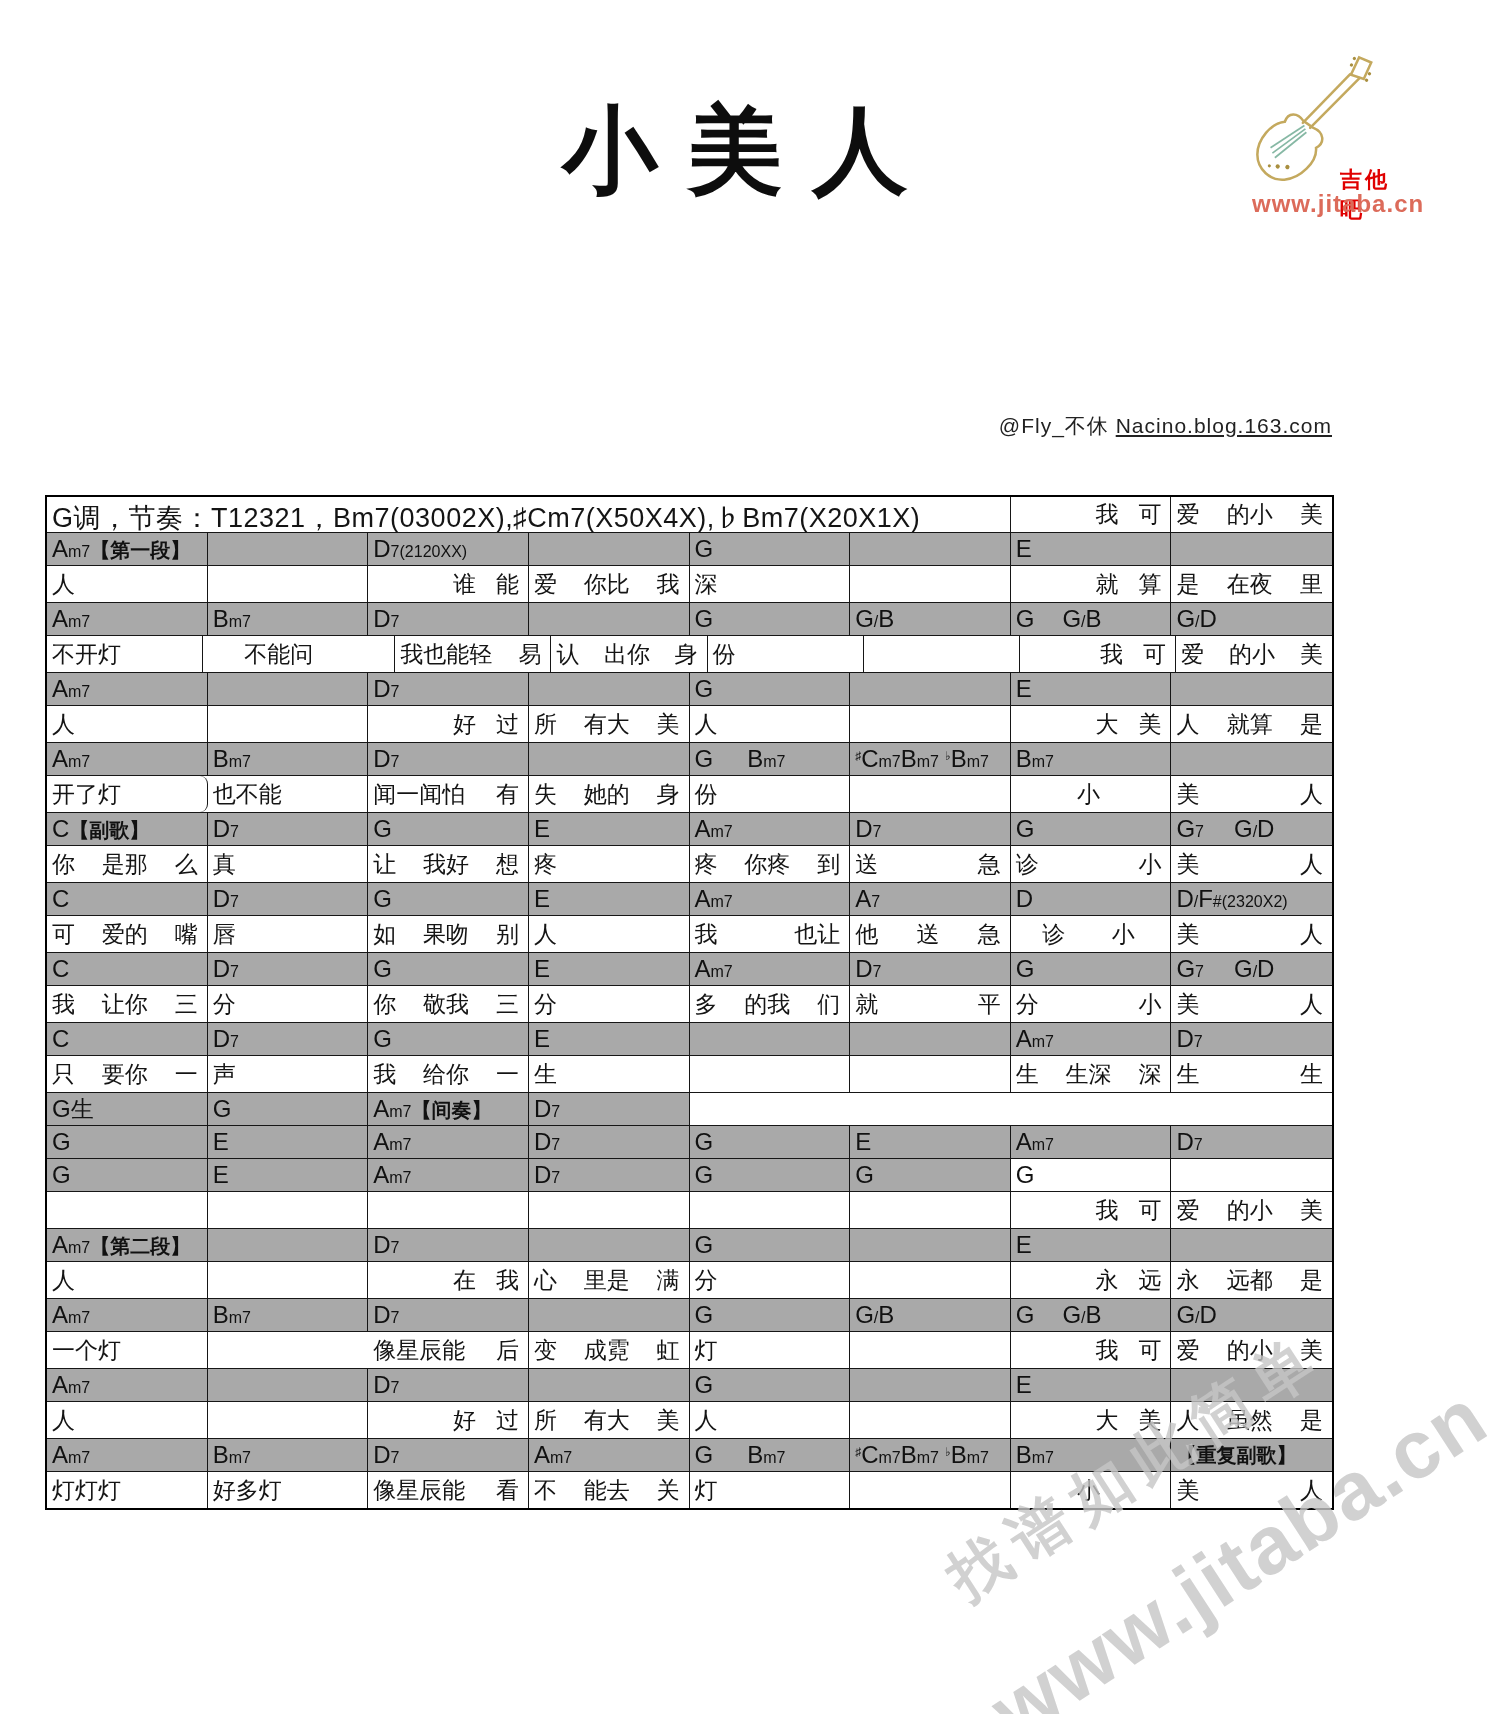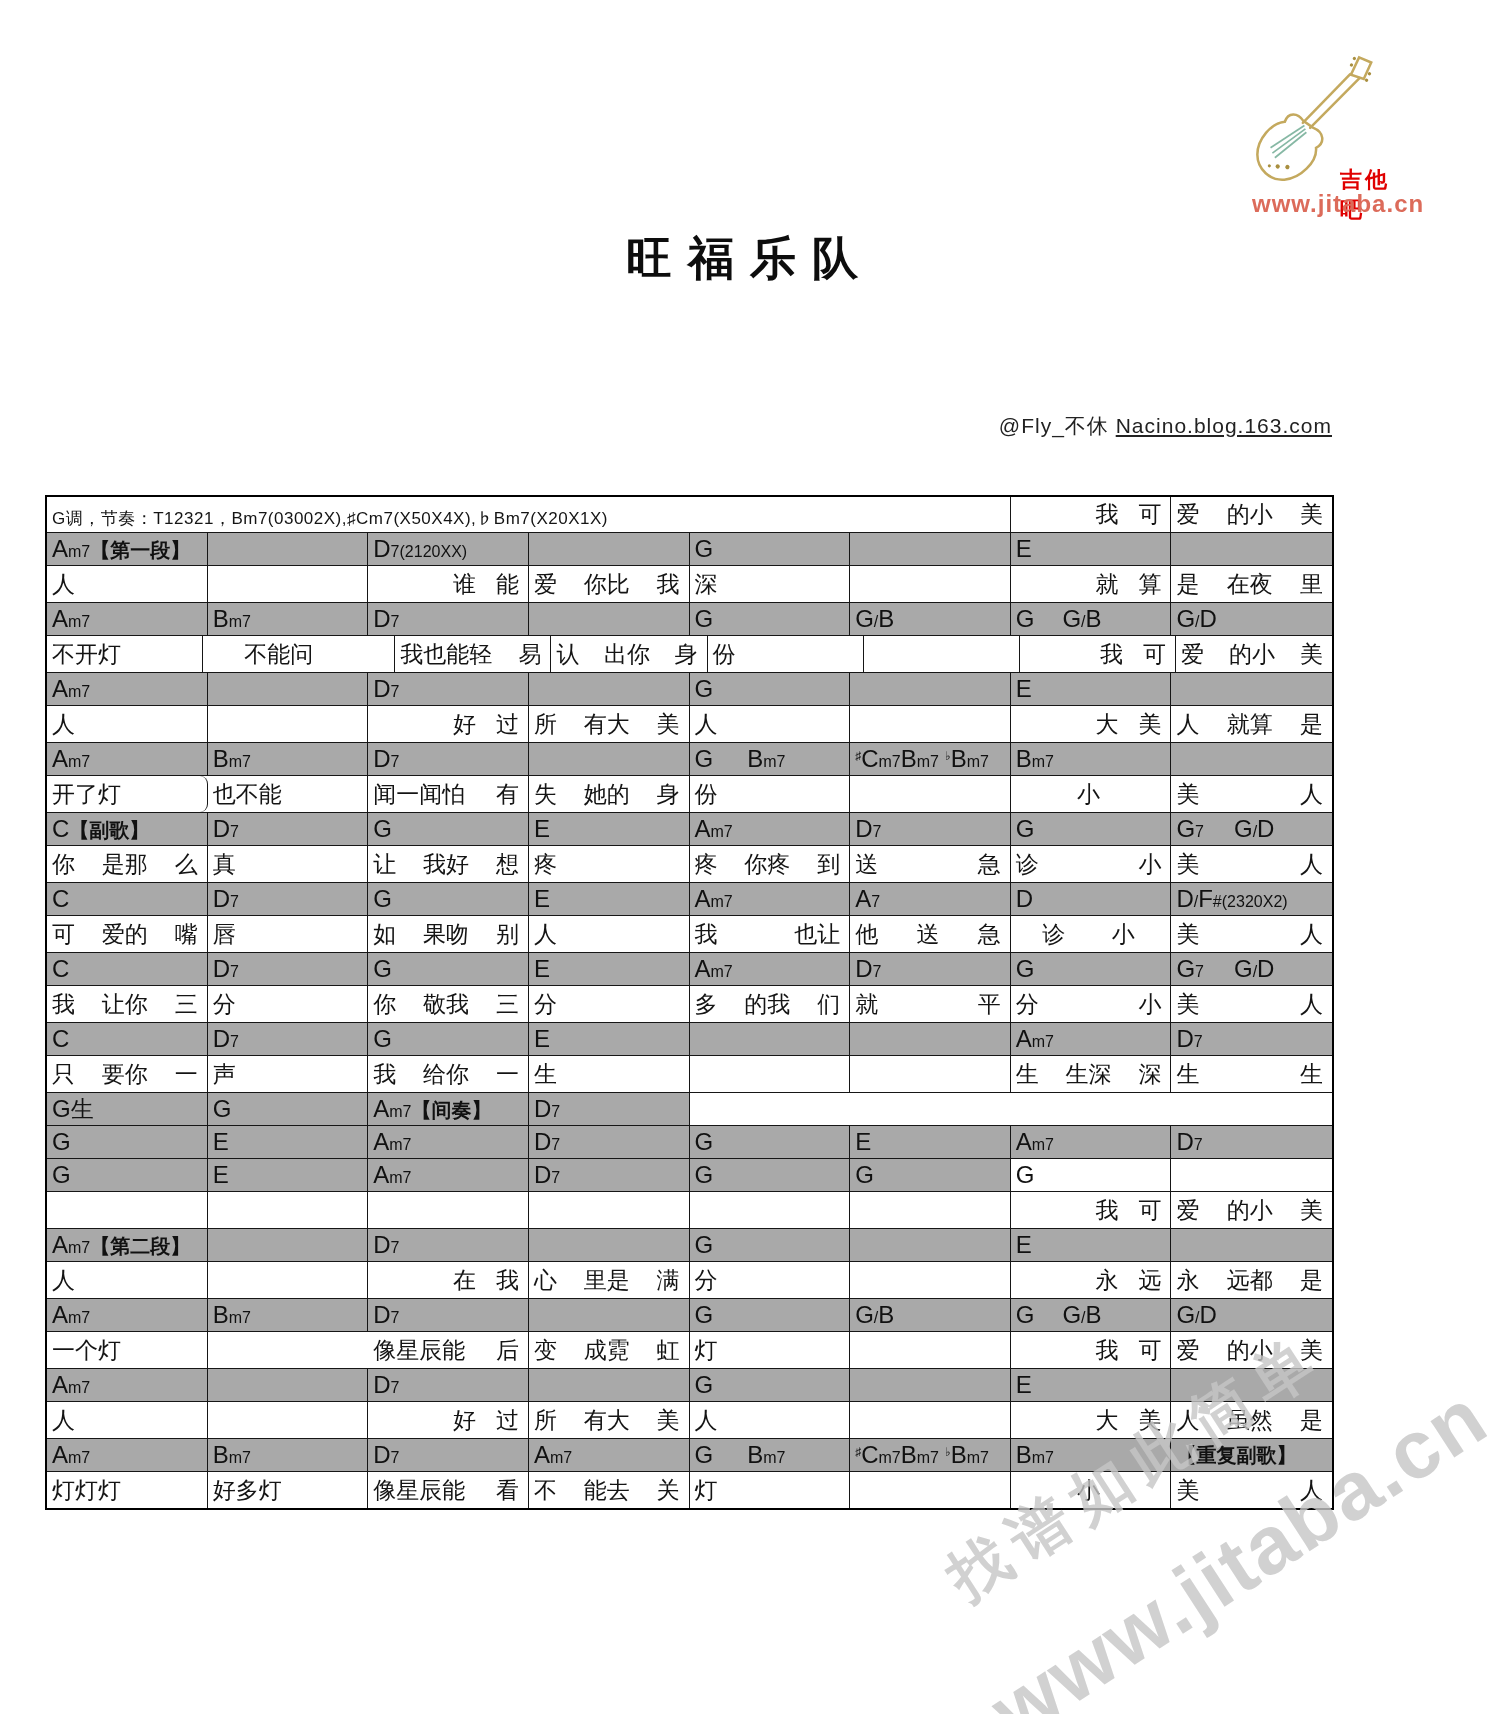--- a/index.html
+++ b/index.html
@@ -34,34 +34,34 @@
   .cell.w{background:#fff;}
   .chords{display:inline-flex;align-items:baseline;column-gap:26px;white-space:nowrap;}
   .tok{display:inline-flex;align-items:baseline;}
   .rt{font-size:24px;line-height:1;}
   .sf{font-size:16px;line-height:1;}
   .cj{font-size:20px;line-height:1;font-weight:600;}
   .chords sup{font-size:12px;line-height:1;transform:translateY(-7px);}
   .lyr{flex:1 1 auto;display:flex;align-items:center;column-gap:20px;font-size:23px;
        font-weight:500;color:#141414;white-space:nowrap;}
   .grp{display:inline-block;line-height:1;}
-  .meta .lyr{font-size:17px;letter-spacing:0.5px;margin-top:8px;}
+  .meta .lyr{font-size:27px;letter-spacing:0.5px;margin-top:8px;}
   
   .wm{position:absolute;color:#c6c6c6;opacity:.8;pointer-events:none;white-space:nowrap;z-index:5;}
   .wm1{left:955px;top:1545px;font-size:60px;font-weight:600;letter-spacing:12px;
        transform:rotate(-33deg);transform-origin:0 50%;}
   .wm2{left:1000px;top:1672px;font-size:82px;font-weight:700;letter-spacing:2px;
        transform:rotate(-33deg);transform-origin:0 50%;}
 </style>
 </head>
 <body>
 
 <div id="page">
 
-  <div class="artist">旺福乐队</div>
+  <div class="song-title">小美人</div>
 
   <div class="logo">
     <svg width="150" height="165" viewBox="0 0 70 170">
       <g fill="none" stroke="#c4a95e" stroke-width="2.6" stroke-linecap="round">
         <path d="M28,6 L41,2 L46,20 L33,25 Z"></path>
         <path d="M32,25 L27,95"></path>
         <path d="M42,22 L36,94"></path>
         <path d="M38,92 C50,88 58,96 54,106 C64,116 62,140 50,152 C40,162 22,162 12,150 C2,138 2,116 12,106 C8,96 16,90 26,93 Z"></path>
       </g>
       <g stroke="#86b8a4" stroke-width="1.8">

